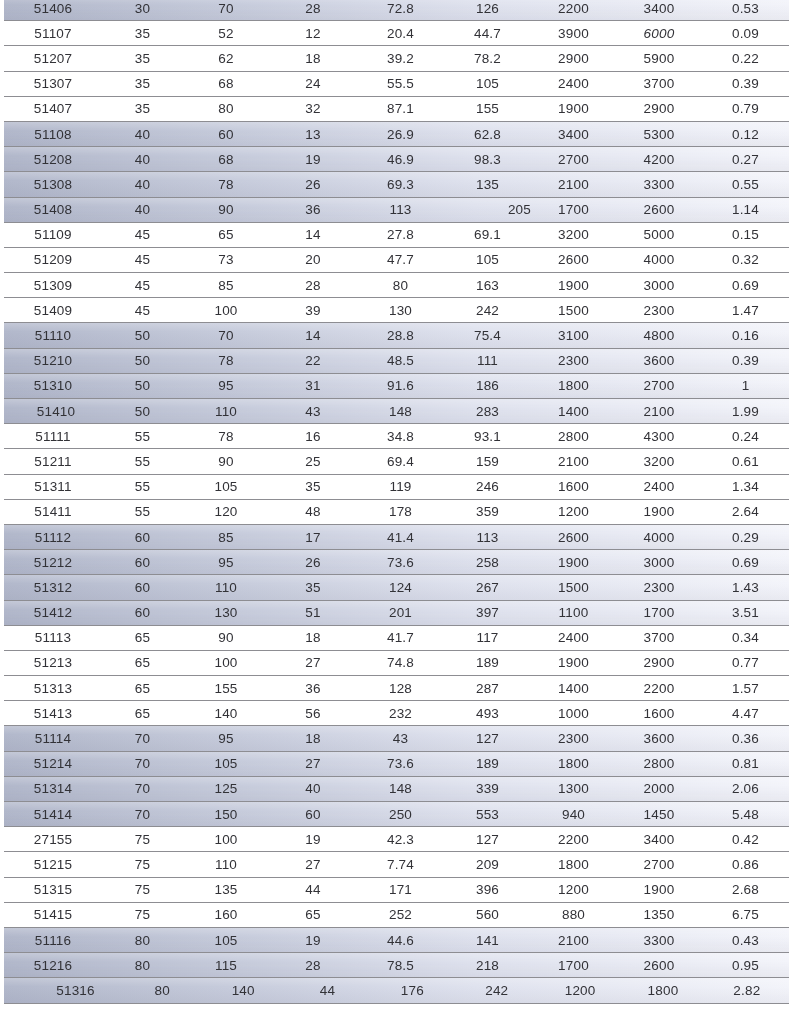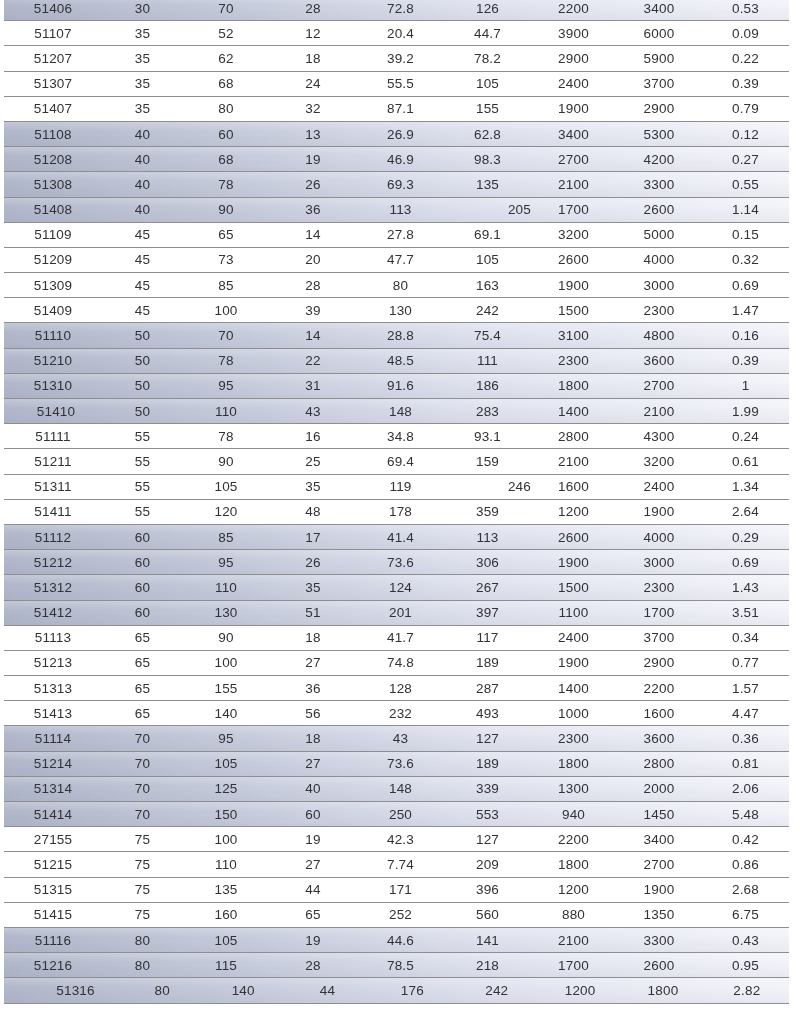--- a/index.html
+++ b/index.html
@@ -64,21 +64,21 @@
         <div class="cell" style="width: 87px;">0.53</div>
       </div>
       <div class="row">
         <div class="cell" style="width: 98px;">51107</div>
         <div class="cell" style="width: 81px;">35</div>
         <div class="cell" style="width: 86px;">52</div>
         <div class="cell" style="width: 88px;">12</div>
         <div class="cell" style="width: 87px;">20.4</div>
         <div class="cell" style="width: 87px;">44.7</div>
         <div class="cell" style="width: 85px;">3900</div>
-        <div class="cell" style="width: 86px;">6000</div>
+        <div class="cell" style="width: 86px; font-style: italic;">6000</div>
         <div class="cell" style="width: 87px;">0.09</div>
       </div>
       <div class="row">
         <div class="cell" style="width: 98px;">51207</div>
         <div class="cell" style="width: 81px;">35</div>
         <div class="cell" style="width: 86px;">62</div>
         <div class="cell" style="width: 88px;">18</div>
         <div class="cell" style="width: 87px;">39.2</div>
         <div class="cell" style="width: 87px;">78.2</div>
         <div class="cell" style="width: 85px;">2900</div>
@@ -260,21 +260,21 @@
         <div class="cell" style="width: 85px;">2100</div>
         <div class="cell" style="width: 86px;">3200</div>
         <div class="cell" style="width: 87px;">0.61</div>
       </div>
       <div class="row">
         <div class="cell" style="width: 98px;">51311</div>
         <div class="cell" style="width: 81px;">55</div>
         <div class="cell" style="width: 86px;">105</div>
         <div class="cell" style="width: 88px;">35</div>
         <div class="cell" style="width: 87px;">119</div>
-        <div class="cell" style="width: 87px; text-align: right;">246</div>
+        <div class="cell" style="width: 87px;">246</div>
         <div class="cell" style="width: 85px;">1600</div>
         <div class="cell" style="width: 86px;">2400</div>
         <div class="cell" style="width: 87px;">1.34</div>
       </div>
       <div class="row">
         <div class="cell" style="width: 98px;">51411</div>
         <div class="cell" style="width: 81px;">55</div>
         <div class="cell" style="width: 86px;">120</div>
         <div class="cell" style="width: 88px;">48</div>
         <div class="cell" style="width: 87px;">178</div>
@@ -293,21 +293,21 @@
         <div class="cell" style="width: 85px;">2600</div>
         <div class="cell" style="width: 86px;">4000</div>
         <div class="cell" style="width: 87px;">0.29</div>
       </div>
       <div class="row shaded">
         <div class="cell" style="width: 98px;">51212</div>
         <div class="cell" style="width: 81px;">60</div>
         <div class="cell" style="width: 86px;">95</div>
         <div class="cell" style="width: 88px;">26</div>
         <div class="cell" style="width: 87px;">73.6</div>
-        <div class="cell" style="width: 87px;">306</div>
+        <div class="cell" style="width: 87px;">258</div>
         <div class="cell" style="width: 85px;">1900</div>
         <div class="cell" style="width: 86px;">3000</div>
         <div class="cell" style="width: 87px;">0.69</div>
       </div>
       <div class="row shaded">
         <div class="cell" style="width: 98px;">51312</div>
         <div class="cell" style="width: 81px;">60</div>
         <div class="cell" style="width: 86px;">110</div>
         <div class="cell" style="width: 88px;">35</div>
         <div class="cell" style="width: 87px;">124</div>

